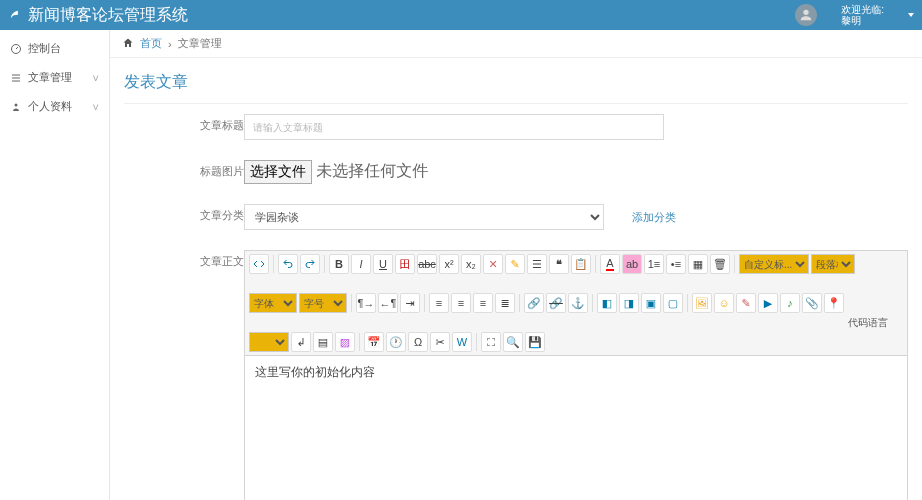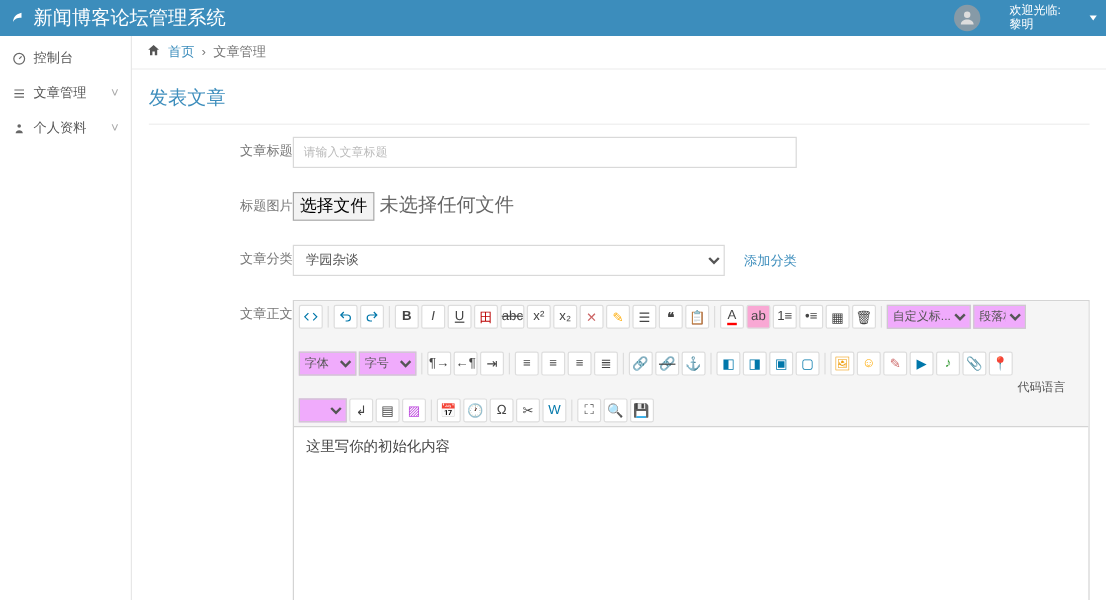--- a/index.html
+++ b/index.html
@@ -23,29 +23,29 @@
   .breadcrumb svg{width:12px;height:12px;}
   .page-title{color:#3c8dbc;font-size:16px;font-weight:400;padding:14px 14px 10px;}
   .hr{height:1px;background:#eee;margin:0 14px;}
   .form-row{display:flex;align-items:flex-start;padding:10px 14px;}
   .form-label{width:120px;color:#777;font-size:11px;padding-top:4px;text-align:right;}
   .form-field{flex:1;}
   .inp{width:420px;height:26px;padding:0 8px;border:1px solid #d9d9d9;color:#555;font-size:10px;}
   .inp::placeholder{color:#bbb;}
   .file-btn{border:1px solid #aaa;background:#f3f3f3;font-size:14px;padding:2px 5px;cursor:pointer;}
   .file-txt{font-size:16px;color:#666;margin-left:1px;}
-  .sel-wrap{display:flex;align-items:center;gap:16px;}
+  .sel-wrap{display:flex;align-items:center;gap:28px;}
   .sel{width:360px;height:26px;border:1px solid #d9d9d9;font-size:11px;color:#555;padding:0 6px;background:#fff;}
   .add-cat{color:#3c8dbc;font-size:11px;text-decoration:none;}
   .editor-box{border:1px solid #d4d4d4;}
   .toolbar{background:#f5f5f5;border-bottom:1px solid #d4d4d4;padding:3px 4px;display:flex;flex-wrap:wrap;gap:2px;align-items:center;}
   .tb-btn{width:20px;height:20px;display:inline-flex;align-items:center;justify-content:center;border:1px solid transparent;border-radius:2px;cursor:pointer;font-size:11px;color:#444;background:#fff;border:1px solid #ddd;}
   .tb-btn svg{width:12px;height:12px;}
   .tb-sep{width:0;height:18px;border-left:1px solid #ddd;margin:0 2px;}
-  .tb-sel{height:20px;font-size:10px;border:1px solid #ccc;background:#f0abfc;color:#555;}
+  .tb-sel{height:20px;font-size:10px;border:1px solid #ccc;background:#eab308;color:#555;}
   .tb-label{font-size:10px;color:#555;padding:0 2px;margin-top:40px;}
   .editor-content{min-height:200px;padding:8px 10px;font-size:12px;color:#444;}
 </style>
 </head>
 <body>
 
 <div class="topbar">
   <div class="brand">
     <span>
       <svg viewBox="0 0 24 24" fill="#fff">

